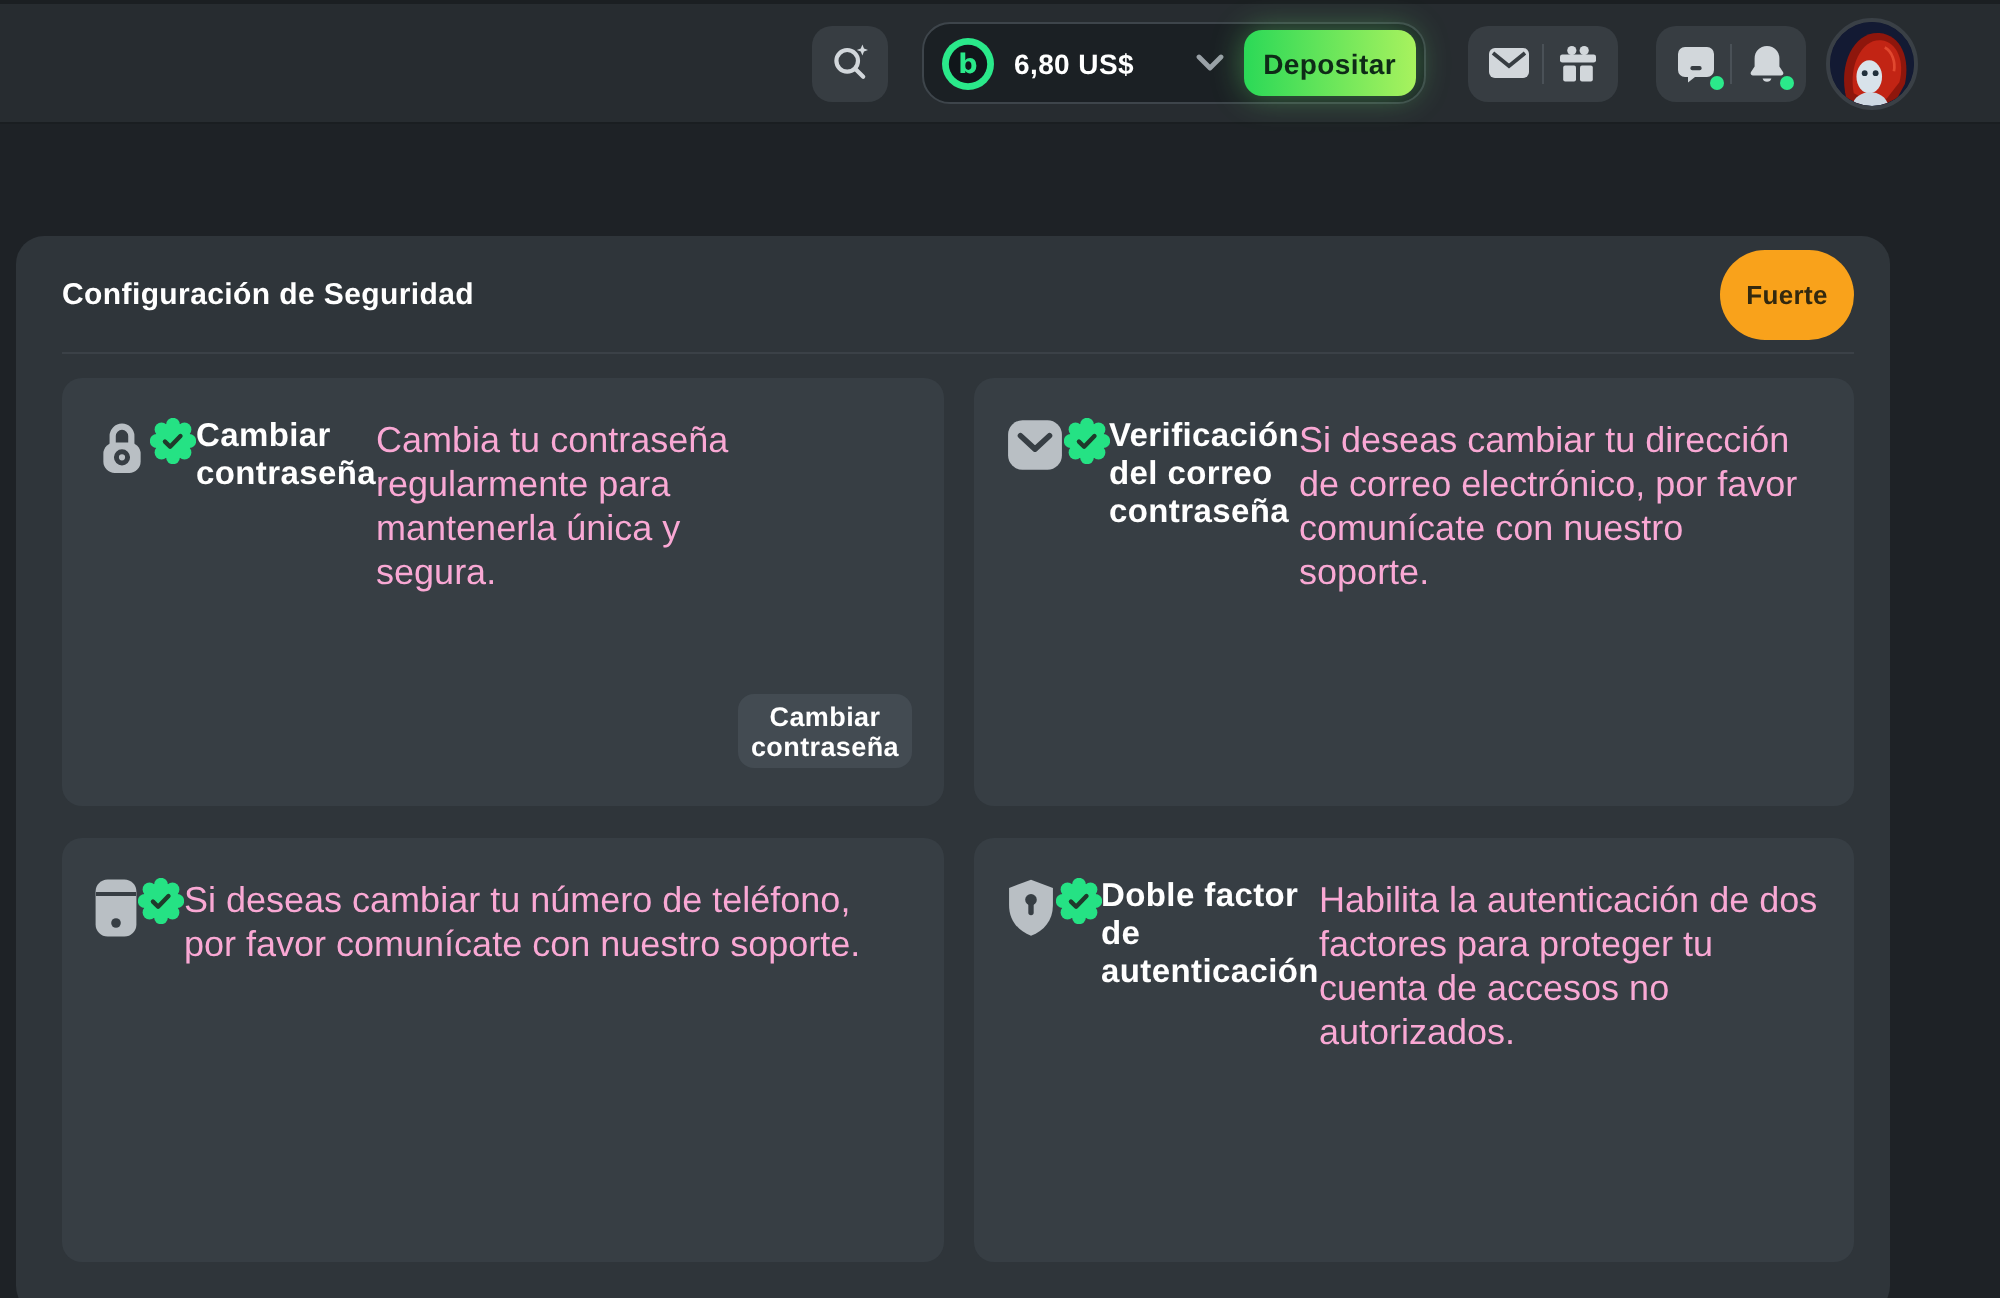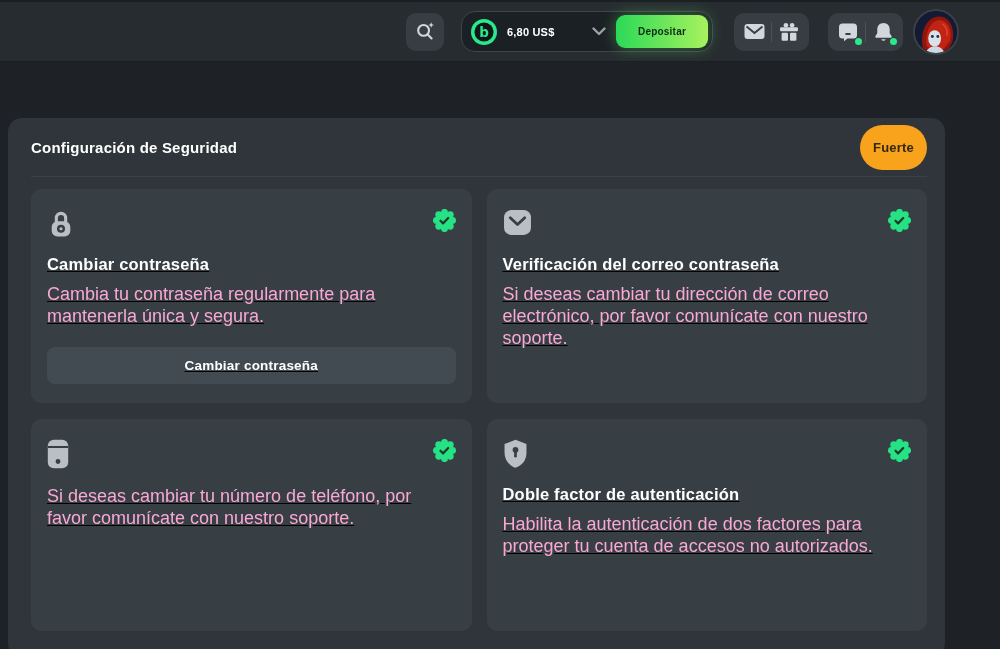--- a/index.html
+++ b/index.html
@@ -19,25 +19,25 @@
   .icon-btn{
     width:38px;height:38px;border-radius:10px;background:#373d42;border:none;
     display:flex;align-items:center;justify-content:center;cursor:pointer;flex:none;
   }
   .search-btn{margin-right:17px}
   .wallet{
     width:252px;height:41px;box-sizing:border-box;flex:none;
     background:#1b2024;border:1.5px solid #3e454b;border-radius:14px;
     display:flex;align-items:center;padding:0 4px 0 9px;margin-right:21px;cursor:pointer;
   }
-  .balance{font-size:11px;font-weight:700;color:#ffffff;margin-left:10px;letter-spacing:.2px}
+  .balance{font-size:14px;font-weight:700;color:#ffffff;margin-left:10px;letter-spacing:.2px}
   .wallet .chev{margin-left:auto;margin-right:10px;display:flex}
   .deposit-btn{
-    height:33px;padding:0 22px;border:none;border-radius:9px;flex:none;
-    font-family:inherit;font-weight:800;font-size:10px;color:#0e2b17;
+    height:33px;padding:0 10px;border:none;border-radius:9px;flex:none;
+    font-family:inherit;font-weight:800;font-size:14px;color:#0e2b17;
     background:linear-gradient(90deg,#2bd957,#a8f25e);
     box-shadow:0 0 16px rgba(110,242,120,.4);cursor:pointer;letter-spacing:.2px;
   }
   .btn-group{
     height:38px;background:#373d42;border-radius:10px;display:flex;align-items:center;
     padding:0 3px;flex:none;
   }
   .group-mail{margin-right:19px}
   .group-chat{margin-right:10px}
   .slot{
@@ -67,21 +67,21 @@
   .strength-badge{
     background:#f9a21b;color:#33290f;font-size:13px;font-weight:800;
     padding:15px 13px;border-radius:999px;letter-spacing:.2px;
   }
   .grid{
     display:grid;grid-template-columns:1fr 1fr;grid-template-rows:214px 212px;
     gap:16px 15px;margin-top:12px;
   }
   .card{
     background:#373e44;border-radius:10px;padding:20px 16px 19px;box-sizing:border-box;
-    display:flex;flex-direction:column;overflow:hidden;text-decoration:underline;
+    display:flex;flex-direction:row;overflow:hidden;
   }
   .card-top{display:flex;justify-content:space-between;align-items:flex-start;height:32px;margin-bottom:14px}
   .card-title{font-size:16.5px;font-weight:800;color:#ffffff;margin:0 0 9px;letter-spacing:.2px}
   .card-desc{font-size:18px;line-height:22px;color:#f9a8d4;margin:0;font-weight:500;max-width:412px}
   .card-btn{
     margin-top:auto;height:37px;border:none;border-radius:8px;background:#434b52;
     color:#ffffff;font-family:inherit;font-weight:800;font-size:13.5px;cursor:pointer;letter-spacing:.2px;
   }
   .card-icon{display:flex}
   .seal{display:flex}

